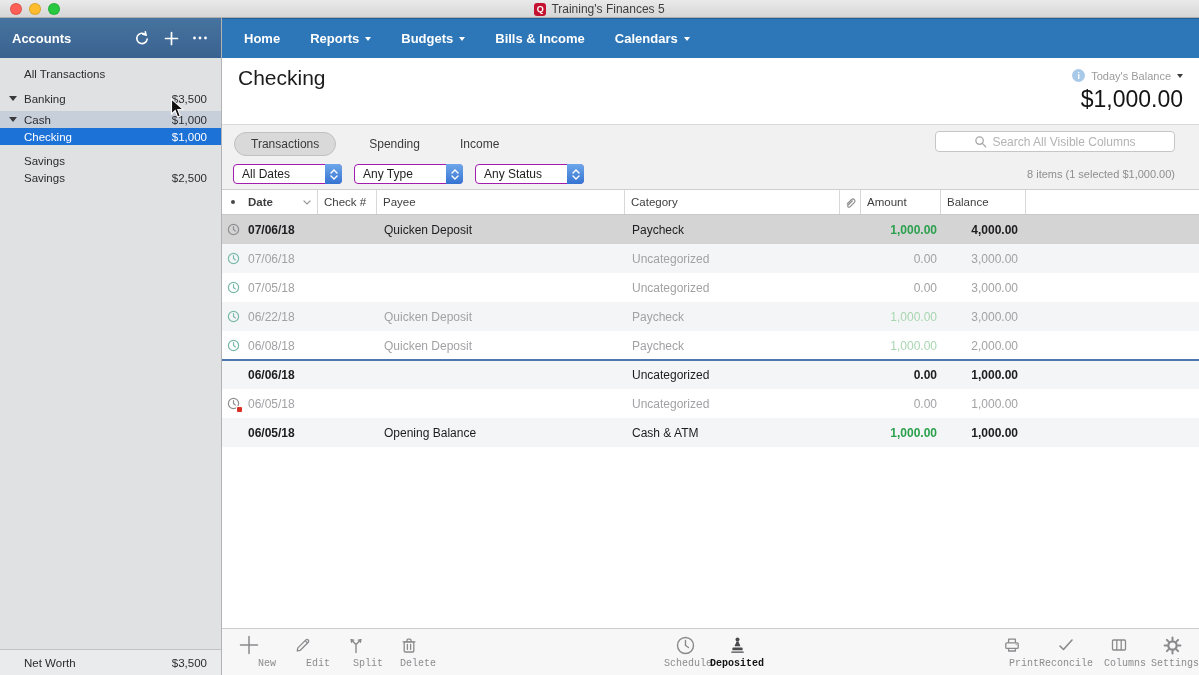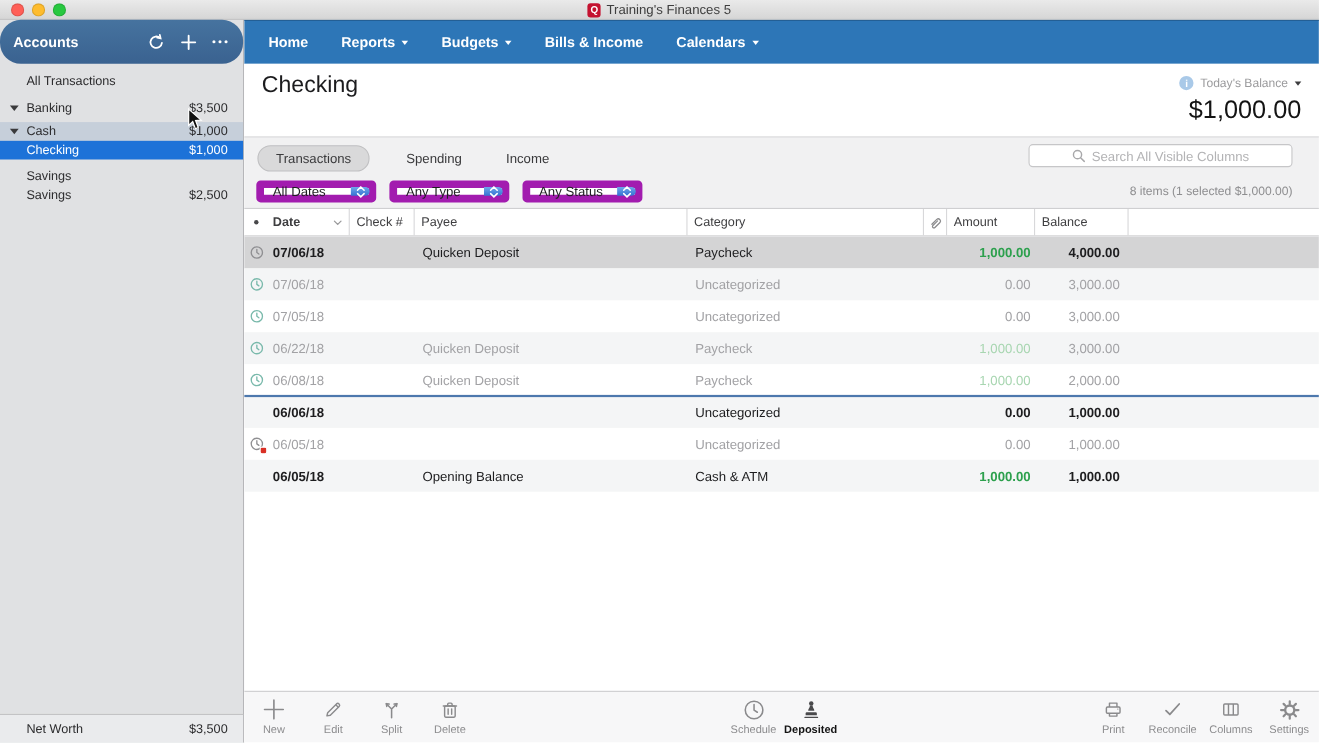--- a/index.html
+++ b/index.html
@@ -19,21 +19,21 @@
   .qicon { width:12px; height:13px; background:#c41230; border-radius:3px; color:#fff;
     font-size:9px; font-weight:700; display:flex; align-items:center; justify-content:center; }
 
   
   .app { position:absolute; top:18px; left:0; right:0; bottom:0; display:flex; }
 
   
   .sidebar { width:222px; min-width:222px; background:#e0e1e3;
     border-right:1px solid #b2b2b4; position:relative; }
   .sb-header { height:40px; background:linear-gradient(#46739f,#3a6290);
-    display:flex; align-items:center; padding:0 12px;border-radius:19px; }
+    display:flex; align-items:center; padding:0 12px; }
   .sb-title { color:#fff; font-weight:700; font-size:13px; }
   .sb-actions { margin-left:auto; display:flex; gap:11px; align-items:center; color:#fff; }
   .sb-actions .abtn { display:flex; align-items:center; justify-content:center; width:18px; height:18px; }
   .sb-list { padding-top:7px; font-size:11.5px; color:#2c2c2e; }
   .sb-row { height:17px; display:flex; align-items:center; position:relative;
     padding-left:24px; padding-right:14px; }
   .sb-row .val { margin-left:auto; }
   .sb-row .tri { position:absolute; left:9px; top:6px; width:0; height:0; display:none;
     border-left:4px solid transparent; border-right:4px solid transparent; border-top:5px solid #3a3a3c; }
   .sb-row.expandable .tri { display:block; }
@@ -70,21 +70,21 @@
   .band { height:66px; background:#f1f1f2; border-top:1px solid #dadadb;
     border-bottom:1px solid #cfcfd1; position:relative; }
   .tabs { position:absolute; left:12px; top:7px; display:flex; align-items:center; gap:26px;
     font-size:12px; color:#3a3a3c; }
   .tab { padding:4px 6px; border:1px solid transparent; border-radius:12px; }
   .tab.selected { background:#d9d9da; border-color:#c0c0c2; padding:4px 16px; }
   .search { position:absolute; right:24px; top:6px; width:240px; height:21px; background:#fff;
     border:1px solid #c6c6c8; border-radius:4px; display:flex; align-items:center;
     justify-content:center; gap:5px; color:#b3b3b5; font-size:12px; }
   .filters { position:absolute; left:11px; top:39px; display:flex; gap:12px; }
-  .select { width:109px; height:20px; background:#fff; border:7px solid #a21caf; border-radius:4px;
+  .select { width:109px; height:20px; background:#fff; border:1px solid #a21caf; border-radius:4px;
     display:flex; align-items:center; font-size:12px; color:#1e1e20; position:relative; padding-left:8px; }
   .sel-btn { position:absolute; right:-1px; top:-1px; bottom:-1px; width:17px;
     background:linear-gradient(#6ea7ea,#3573d2); border-radius:0 4px 4px 0;
     display:flex; align-items:center; justify-content:center; }
   .summary { position:absolute; right:24px; top:43px; font-size:11px; color:#8e8e90; }
 
   
   .grid { display:grid; grid-template-columns:22px 74px 59px 248px 215px 21px 80px 85px 1fr; }
   .thead { height:25px; align-items:center; background:#fff; border-bottom:1px solid #c8c8ca;
     font-size:11.5px; color:#3e3e40; }
@@ -120,21 +120,21 @@
   .clockwrap.clock-gray { display:inline-flex; color:#8f8f92; }
   .clockwrap.clock-alert { display:inline-flex; color:#8f8f92; }
   .alert-badge { display:none; position:absolute; right:-3px; bottom:-3px; width:7px; height:7px;
     background:#d93025; border:1px solid #fff; border-radius:2px; }
   .clockwrap.clock-alert .alert-badge { display:block; }
   .future-divider { position:absolute; left:0; right:0; top:144px; height:2px; background:#4d78ad; z-index:5; }
 
   
   .toolbar { position:absolute; bottom:0; left:0; right:0; height:47px; background:#f7f7f8;
     border-top:1px solid #cdcdcf; }
-  .tool { position:absolute; top:5px; width:54px; text-align:center; color:#8c8c8e; font-size:10px; }
+  .tool { position:absolute; top:5px; width:54px; text-align:right; color:#8c8c8e; font-size:10px;font-family:Liberation Mono, monospace; }
   .tool .ticon { height:22px; display:flex; align-items:center; justify-content:center; color:#8a8a8c; }
   .tool .tlabel { margin-top:2px; }
   .tool.emph .tlabel { color:#141414; font-weight:700; }
   .tool.emph .ticon { color:#4a4a4c; }
 
   .cursor { position:absolute; left:170px; top:98px; z-index:99; pointer-events:none; }
 </style>
 </head>
 <body>
 

